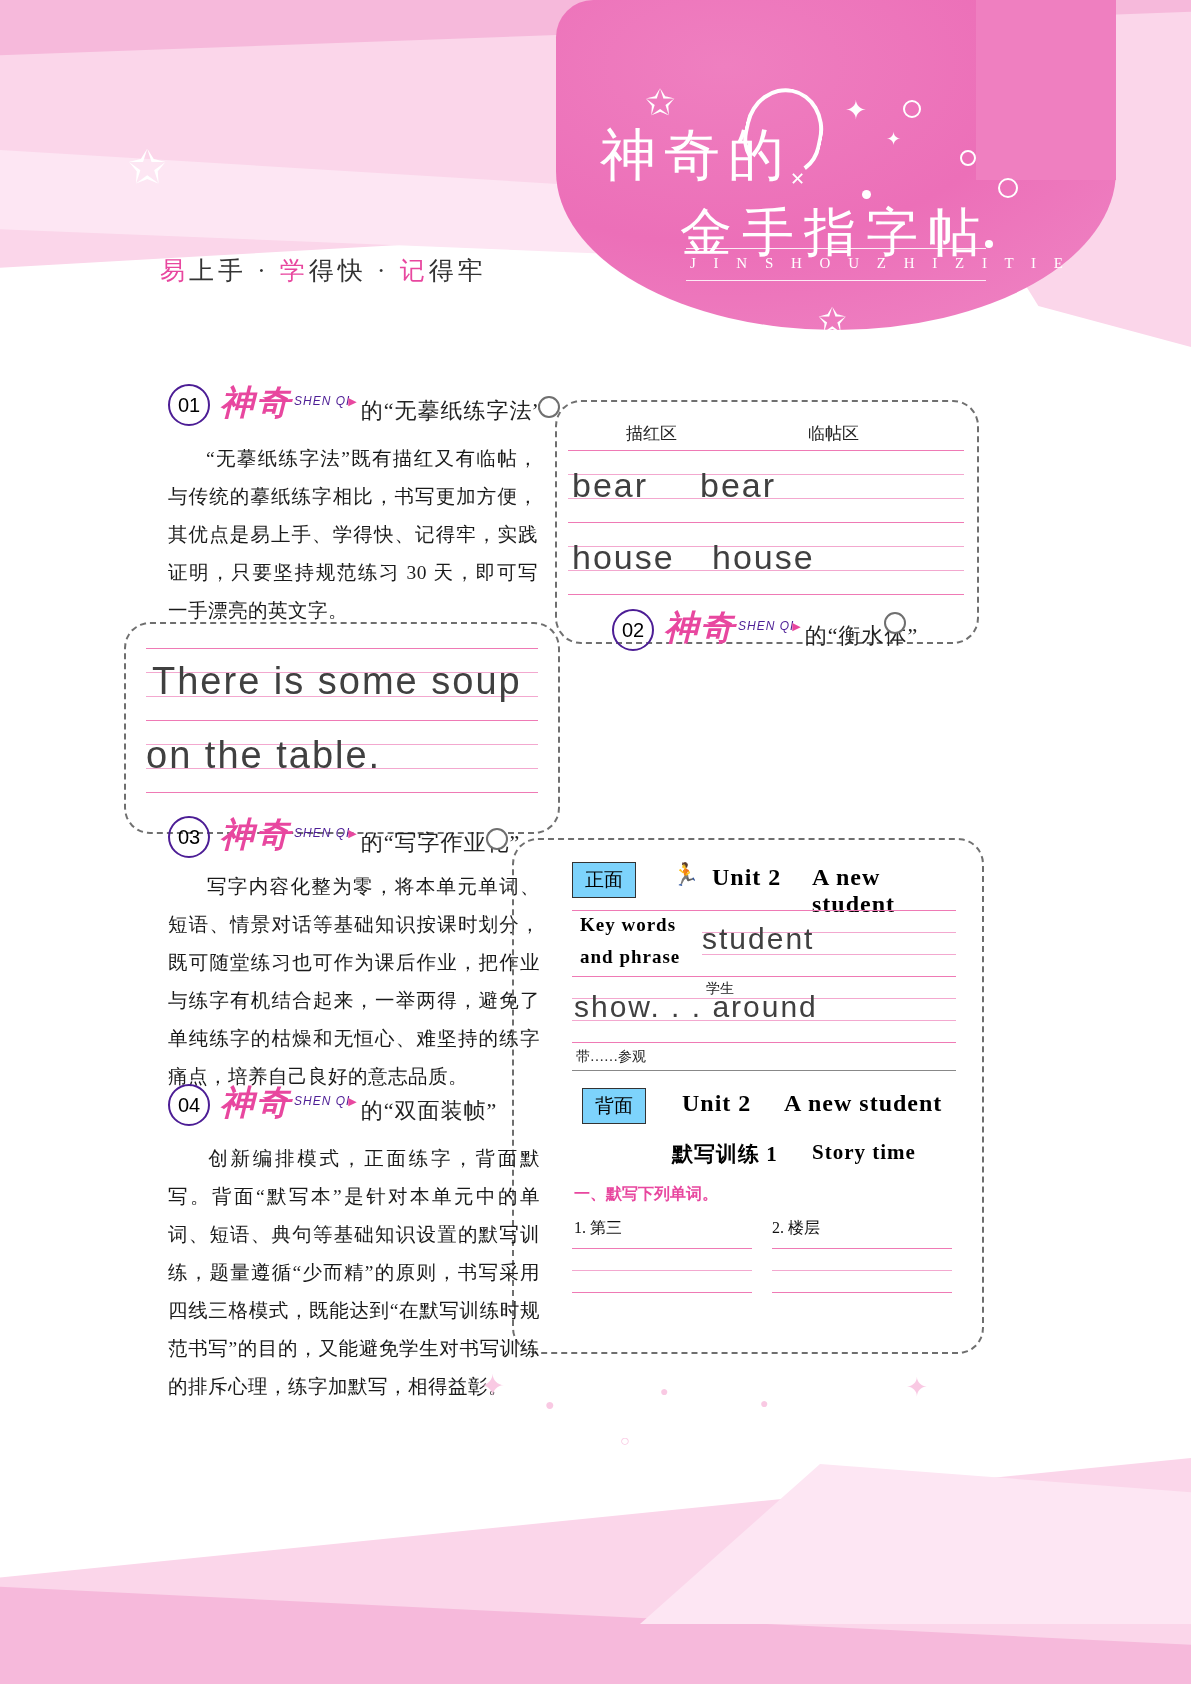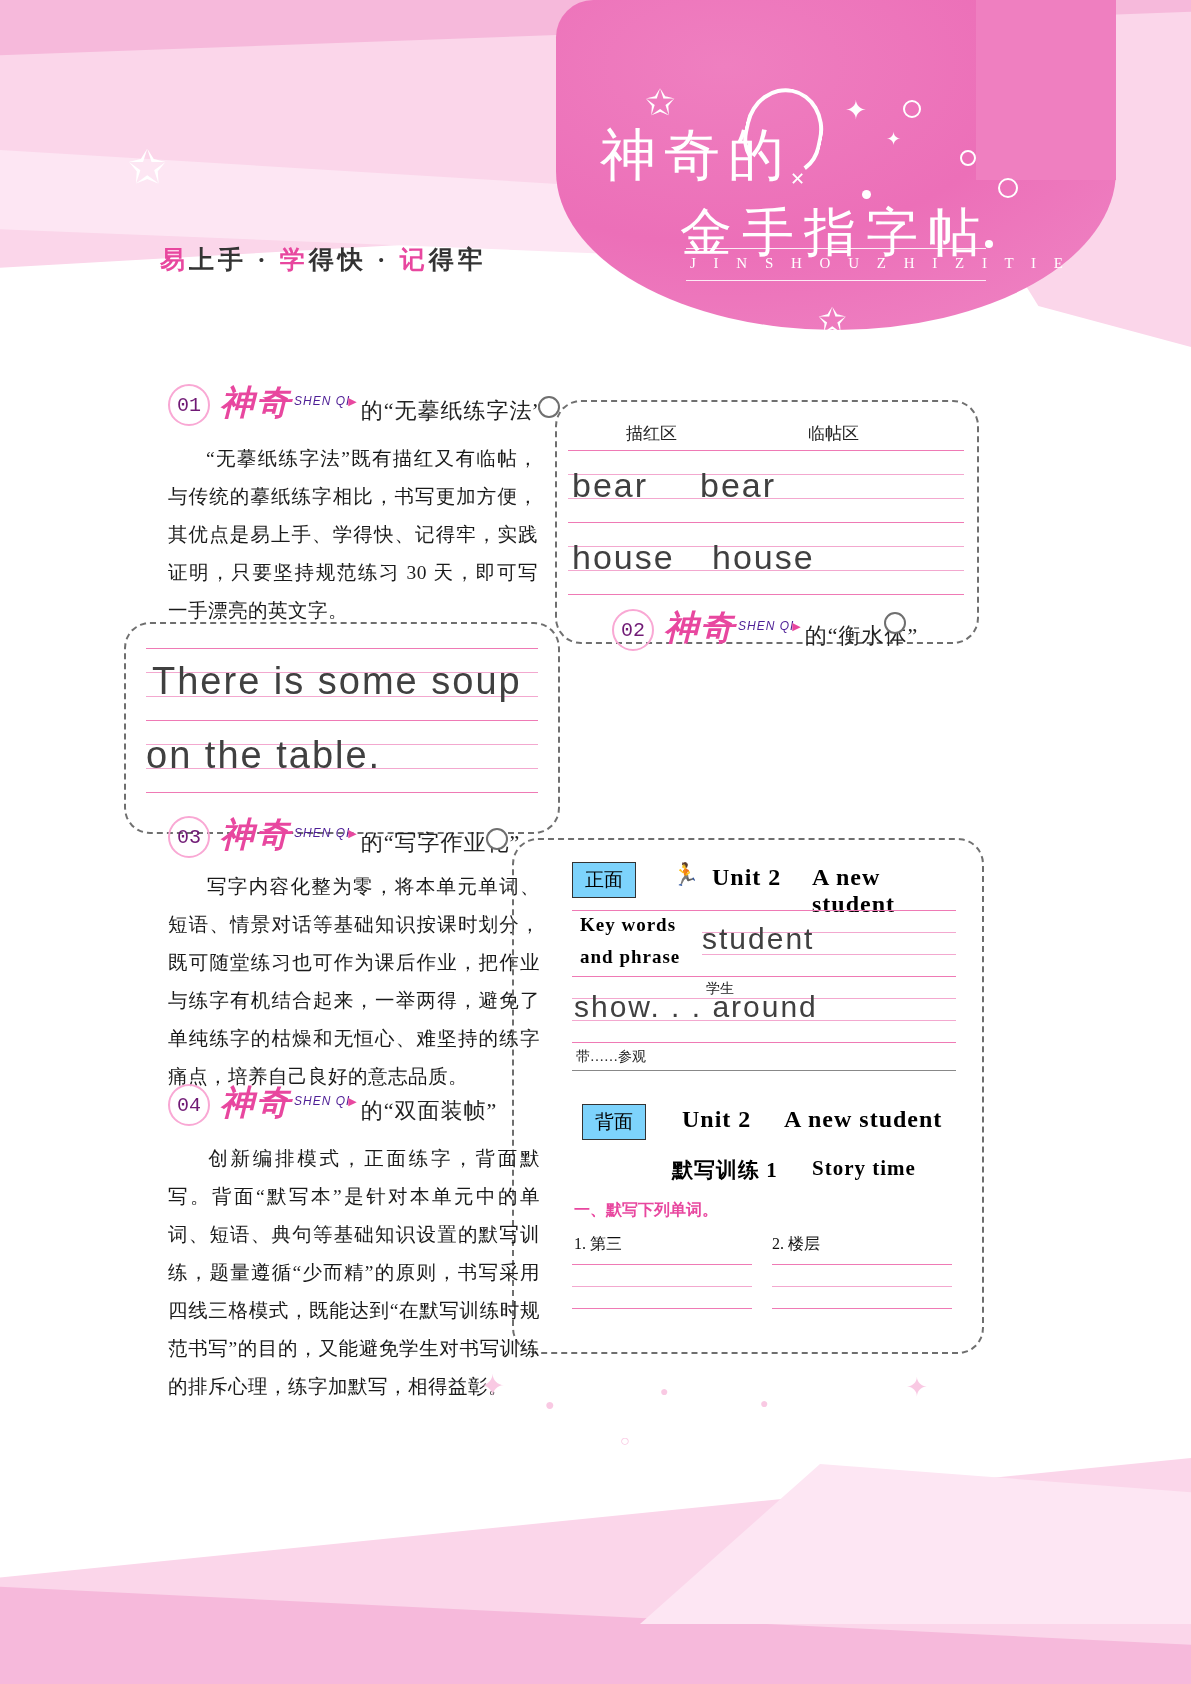--- a/index.html
+++ b/index.html
@@ -41,27 +41,27 @@
      letter-spacing:8px;font-family:"Liberation Serif",serif;}
   .title-cn .l1{position:absolute;left:0;top:0;}
   .title-cn .l2{position:absolute;left:80px;top:80px;font-size:52px;letter-spacing:10px;}
   .title-pin{position:absolute;left:690px;top:255px;color:#fff;font-size:15px;letter-spacing:7px;
      font-family:"Liberation Serif",serif;}
   .title-rule{position:absolute;left:686px;top:248px;width:300px;height:1px;background:rgba(255,255,255,.85);}
   .title-rule2{position:absolute;left:686px;top:280px;width:300px;height:1px;background:rgba(255,255,255,.85);}
   .hook{position:absolute;left:745px;top:88px;width:70px;height:78px;border:4px solid #fff;
      border-radius:50% 50% 40% 40%;border-bottom-color:transparent;transform:rotate(12deg);}
 
-  .slogan{position:absolute;left:160px;top:243px;font-size:25px;letter-spacing:4px;color:#333;font-weight:bold;}
+  .slogan{position:absolute;left:160px;top:254px;font-size:25px;letter-spacing:4px;color:#333;}
   .slogan .hl{color:#e8479f;}
 
   
   .sec-h{position:absolute;display:flex;align-items:flex-end;}
-  .num{width:38px;height:38px;border:2px solid #f9a8d4;border-radius:50%;color:#701a75;
-     font-size:20px;display:flex;align-items:center;justify-content:center;font-family:Liberation Mono, monospace;}
+  .num{width:38px;height:38px;border:2px solid #4c1d95;border-radius:50%;color:#000000;
+     font-size:20px;display:flex;align-items:center;justify-content:center;font-family:Liberation Sans, sans-serif;}
   .sq{color:#e8479f;font-size:34px;font-weight:bold;font-style:italic;margin-left:10px;letter-spacing:2px;
       font-family:"Liberation Serif",serif;}
   .pinyin{color:#4c1d95;font-size:12px;font-style:italic;font-family:"Liberation Sans",sans-serif;
       position:relative;top:-18px;left:2px;letter-spacing:1px;}
   .arrow{color:#e8479f;font-size:11px;position:relative;top:-18px;}
   .sec-tail{font-size:22px;color:#222;margin-left:4px;letter-spacing:1px;}
 
   .para{position:absolute;font-size:19.5px;line-height:38px;color:#1a1a1a;text-align:justify;letter-spacing:.5px;}
   .para .ind{display:inline-block;width:38px;}
 
@@ -205,21 +205,21 @@
     <div class="hline" style="left:0px;top:208px;width:384px;background:#888;"></div>
 
     <div class="kw" style="left:8px;top:52px;">Key words</div>
     <div class="kw" style="left:8px;top:84px;">and phrase</div>
     <div class="hw" style="left:130px;top:60px;font-size:30px;">student</div>
     <div class="small-cn" style="left:134px;top:118px;">学生</div>
     <div class="hw" style="left:2px;top:128px;font-size:30px;">show. . . around</div>
     <div class="small-cn" style="left:4px;top:186px;">带……参观</div>
   </div>
 
-  <div class="ucard" style="left:572px;top:1088px;width:392px;height:230px;margin-top:16px;">
+  <div class="ucard" style="left:572px;top:1088px;width:392px;height:230px;">
     <div class="utag" style="left:10px;top:0px;">背面</div>
     <div class="utitle" style="left:110px;top:2px;">Unit 2</div>
     <div class="utitle" style="left:212px;top:2px;">A new student</div>
     <div class="utitle" style="left:100px;top:52px;font-size:21px;">默写训练 1</div>
     <div class="utitle" style="left:240px;top:52px;font-size:21px;">Story time</div>
     <div class="redtxt" style="left:2px;top:96px;">一、默写下列单词。</div>
     <div class="qtxt" style="left:2px;top:130px;">1. 第三</div>
     <div class="qtxt" style="left:200px;top:130px;">2. 楼层</div>
     <div class="hline solid" style="left:0px;top:160px;width:180px;"></div>
     <div class="hline" style="left:0px;top:182px;width:180px;"></div>

